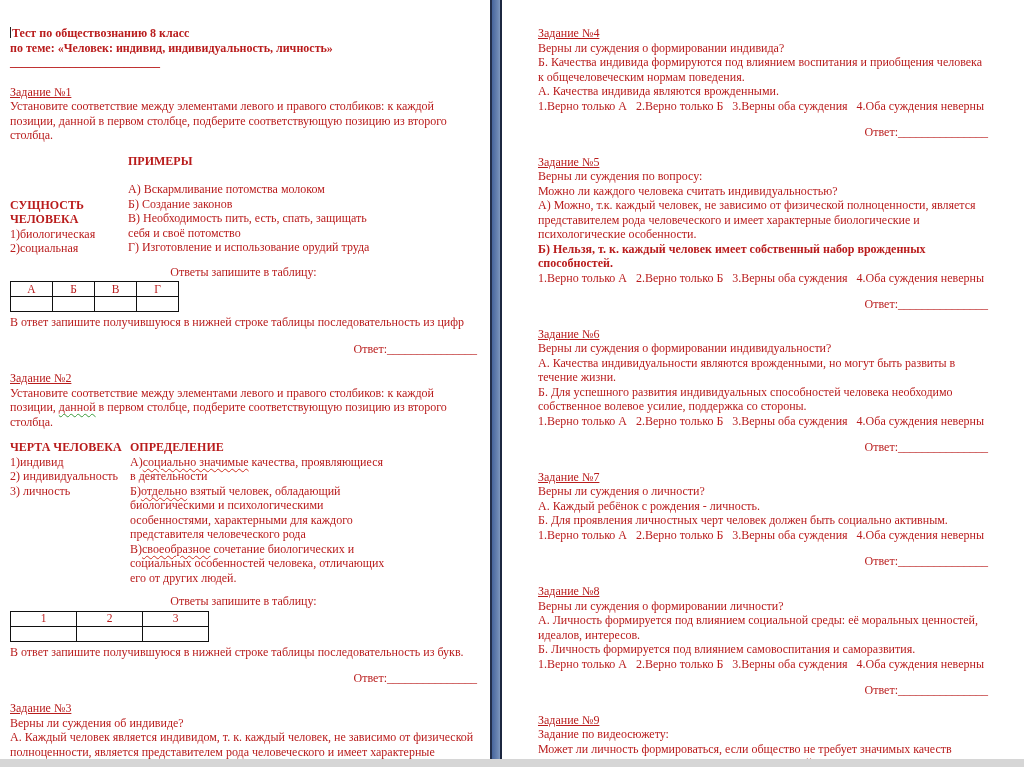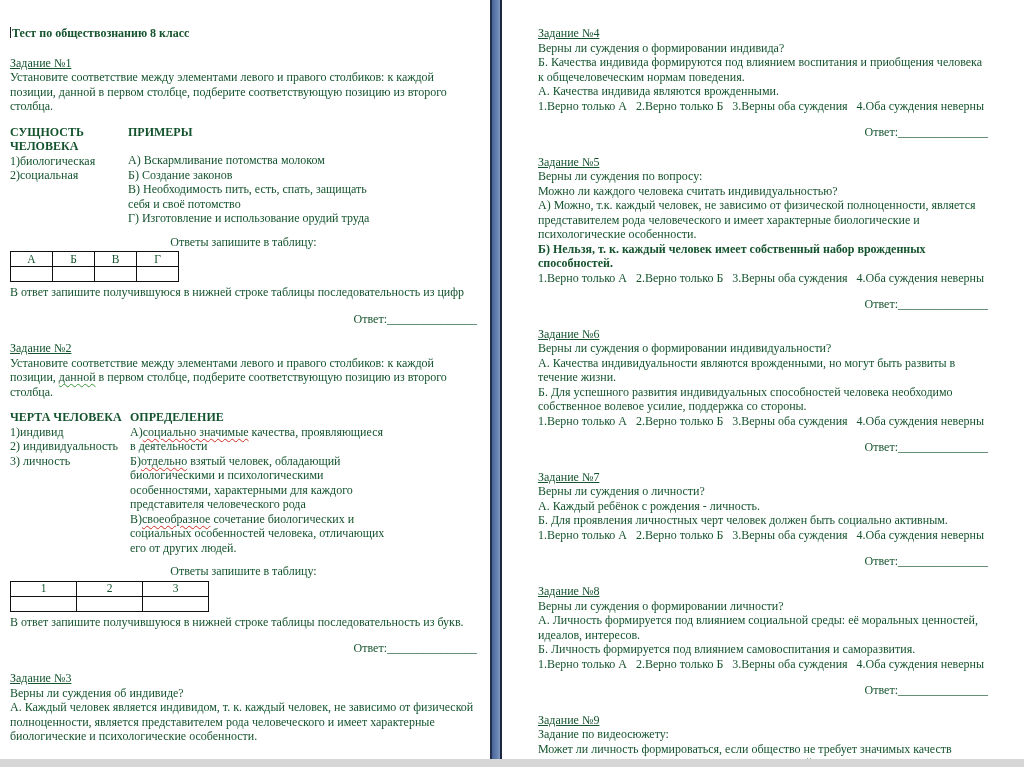--- a/index.html
+++ b/index.html
@@ -1,18 +1,18 @@
 <!DOCTYPE html>
 <html><head>
 <meta charset="utf-8">
 <style>
   html,body{margin:0;padding:0;background:#ffffff;}
   .canvas{
     position:relative;width:1024px;height:767px;background:#fcfcfc;overflow:hidden;
-    font-family:"Liberation Serif","DejaVu Serif",serif;font-size:12px;line-height:1.21;color:#14532d;
+    font-family:"Liberation Serif","DejaVu Serif",serif;font-size:12px;line-height:1.21;color:#b91c1c;
   }
   .page{position:absolute;top:0;background:#ffffff;box-sizing:border-box;}
   .page-left{left:0;width:489px;height:759px;padding:26px 12px 0 10px;}
   .page-right{left:504px;width:520px;height:759px;padding:26px 36px 16px 34px;}
   .divider{
     position:absolute;left:489px;top:0;width:15px;height:759px;
     background:linear-gradient(90deg,
       #ffffff 0px,#ffffff 1px,
       #232f4b 1px,#232f4b 3px,
       #47659c 3px,#6d88b4 9px,#7f99c0 11px,
@@ -22,21 +22,21 @@
   .bottom-strip{position:absolute;left:0;top:759px;width:1024px;height:8px;background:#d6d6d6;}
   p{margin:0;}
   .line{white-space:pre-wrap;}
   .b{font-weight:bold;}
   .u{text-decoration:underline;}
   .caret{display:inline-block;width:1px;height:11px;background:#222;vertical-align:-1px;margin-right:1px;}
   .title-block{margin-bottom:13px;}
   .task{margin-top:15px;}
   .match{display:flex;margin-top:11px;}
   .match .c1{flex:none;}
-  .t1 .c1{width:118px;}
+  .t1 .c1{width:118px;margin-top:44px;}
   .t1 .c2{width:255px;}
   .t2 .c1{width:120px;font-family:Liberation Serif, serif;}
   .t2 .c2{width:258px;}
   .first-gap{margin-top:14px;}
   .caption{margin-top:9px;text-align:center;}
   table{border-collapse:collapse;margin:2px 0 3px 0;}
   td{border:1.6px solid #111;height:14px;padding:0;text-align:center;font-size:11.5px;line-height:13px;}
   .tbl1 td{width:41px;}
   .tbl2 td{width:65px;}
   .answer{margin-top:12px;text-align:right;}
@@ -45,20 +45,21 @@
 </style>
 </head>
 <body>
 
 <div class="canvas">
 
   <div class="page page-left">
 
     <div class="title-block">
       <p class="b"><span class="caret"></span><span>Тест по обществознанию 8 класс</span></p>
+      <p class="b"><span>по теме: «Человек: индивид, индивидуальность, личность»</span>&nbsp; <span class="blank">_________________________</span></p>
     </div>
 
     <div class="task">
       <p class="u">Задание №1</p>
       <p class="line">Установите соответствие между элементами левого и правого столбиков: к каждой позиции, данной в первом столбце, подберите соответствующую позицию из второго столбца.</p>
       <div class="match t1">
         <div class="c1">
           <p class="b">СУЩНОСТЬ ЧЕЛОВЕКА</p>
           <p>1)биологическая</p>
           <p>2)социальная</p>

